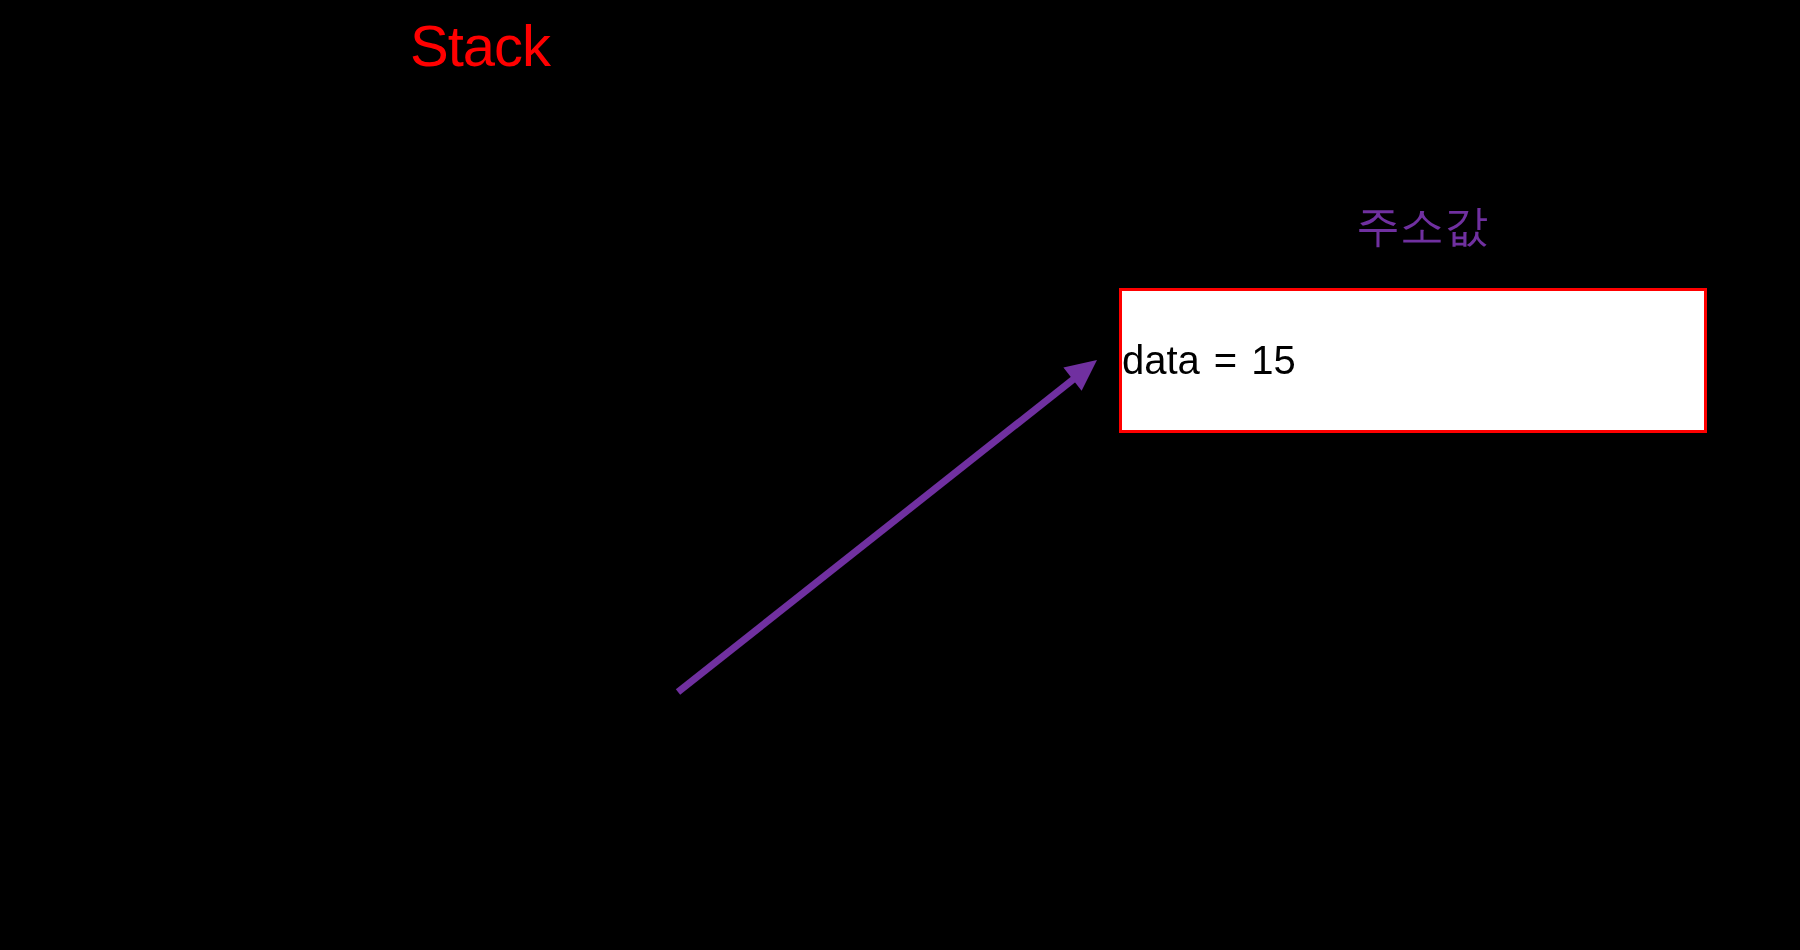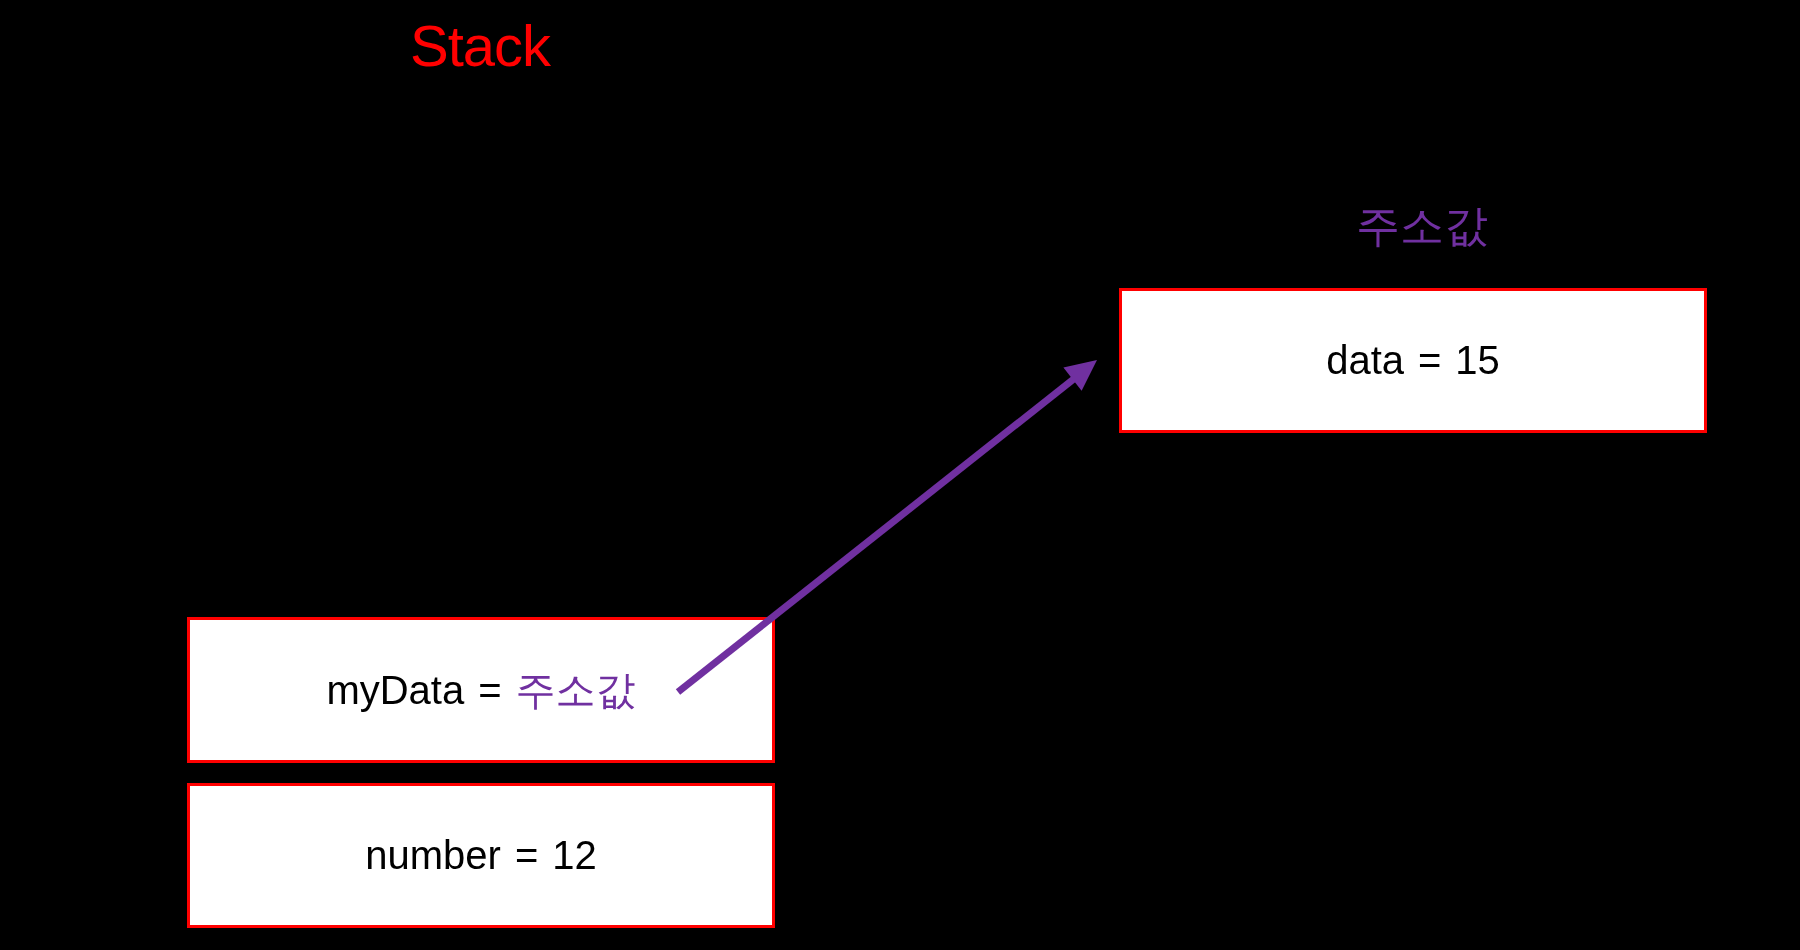--- a/index.html
+++ b/index.html
@@ -41,21 +41,20 @@
     line-height: 1.2;
     color: var(--purple);
   }
   .mem-box {
     position: absolute;
     width: 588px;
     background: var(--box-fill);
     border: 3px solid var(--red);
     display: flex;
     align-items: center;
-    justify-content: center;
   }
   .heap-box   { left: 1119px; top: 288px; height: 145px; }
   .mydata-box { left: 187px;  top: 617px; height: 146px; }
   .number-box { left: 187px;  top: 783px; height: 145px; }
   .box-line {
     font-size: 40px;
     color: var(--box-text);
     white-space: pre;
     letter-spacing: 0;
   }
@@ -77,26 +76,20 @@
 
   <div class="section-title title-stack">Stack</div>
 
 
   <div class="address-label">주소값</div>
 
   <div class="mem-box heap-box">
     <div class="box-line"><span>data</span><span class="eq">=</span><span>15</span></div>
   </div>
 
-  <div class="mem-box mydata-box">
-    <div class="box-line"><span>myData</span><span class="eq">=</span><span class="val-purple">주소값</span></div>
-  </div>
 
-  <div class="mem-box number-box">
-    <div class="box-line"><span>number</span><span class="eq">=</span><span>12</span></div>
-  </div>
 
   <svg class="arrow-layer" viewBox="0 0 1800 950" xmlns="http://www.w3.org/2000/svg">
     <line class="arrow-line" x1="678" y1="692" x2="1075" y2="378"></line>
     <polygon class="arrow-head" points="1097,360 1081.6,390.8 1063.4,367.4"></polygon>
   </svg>
 
 </div>
 
 </body></html>

